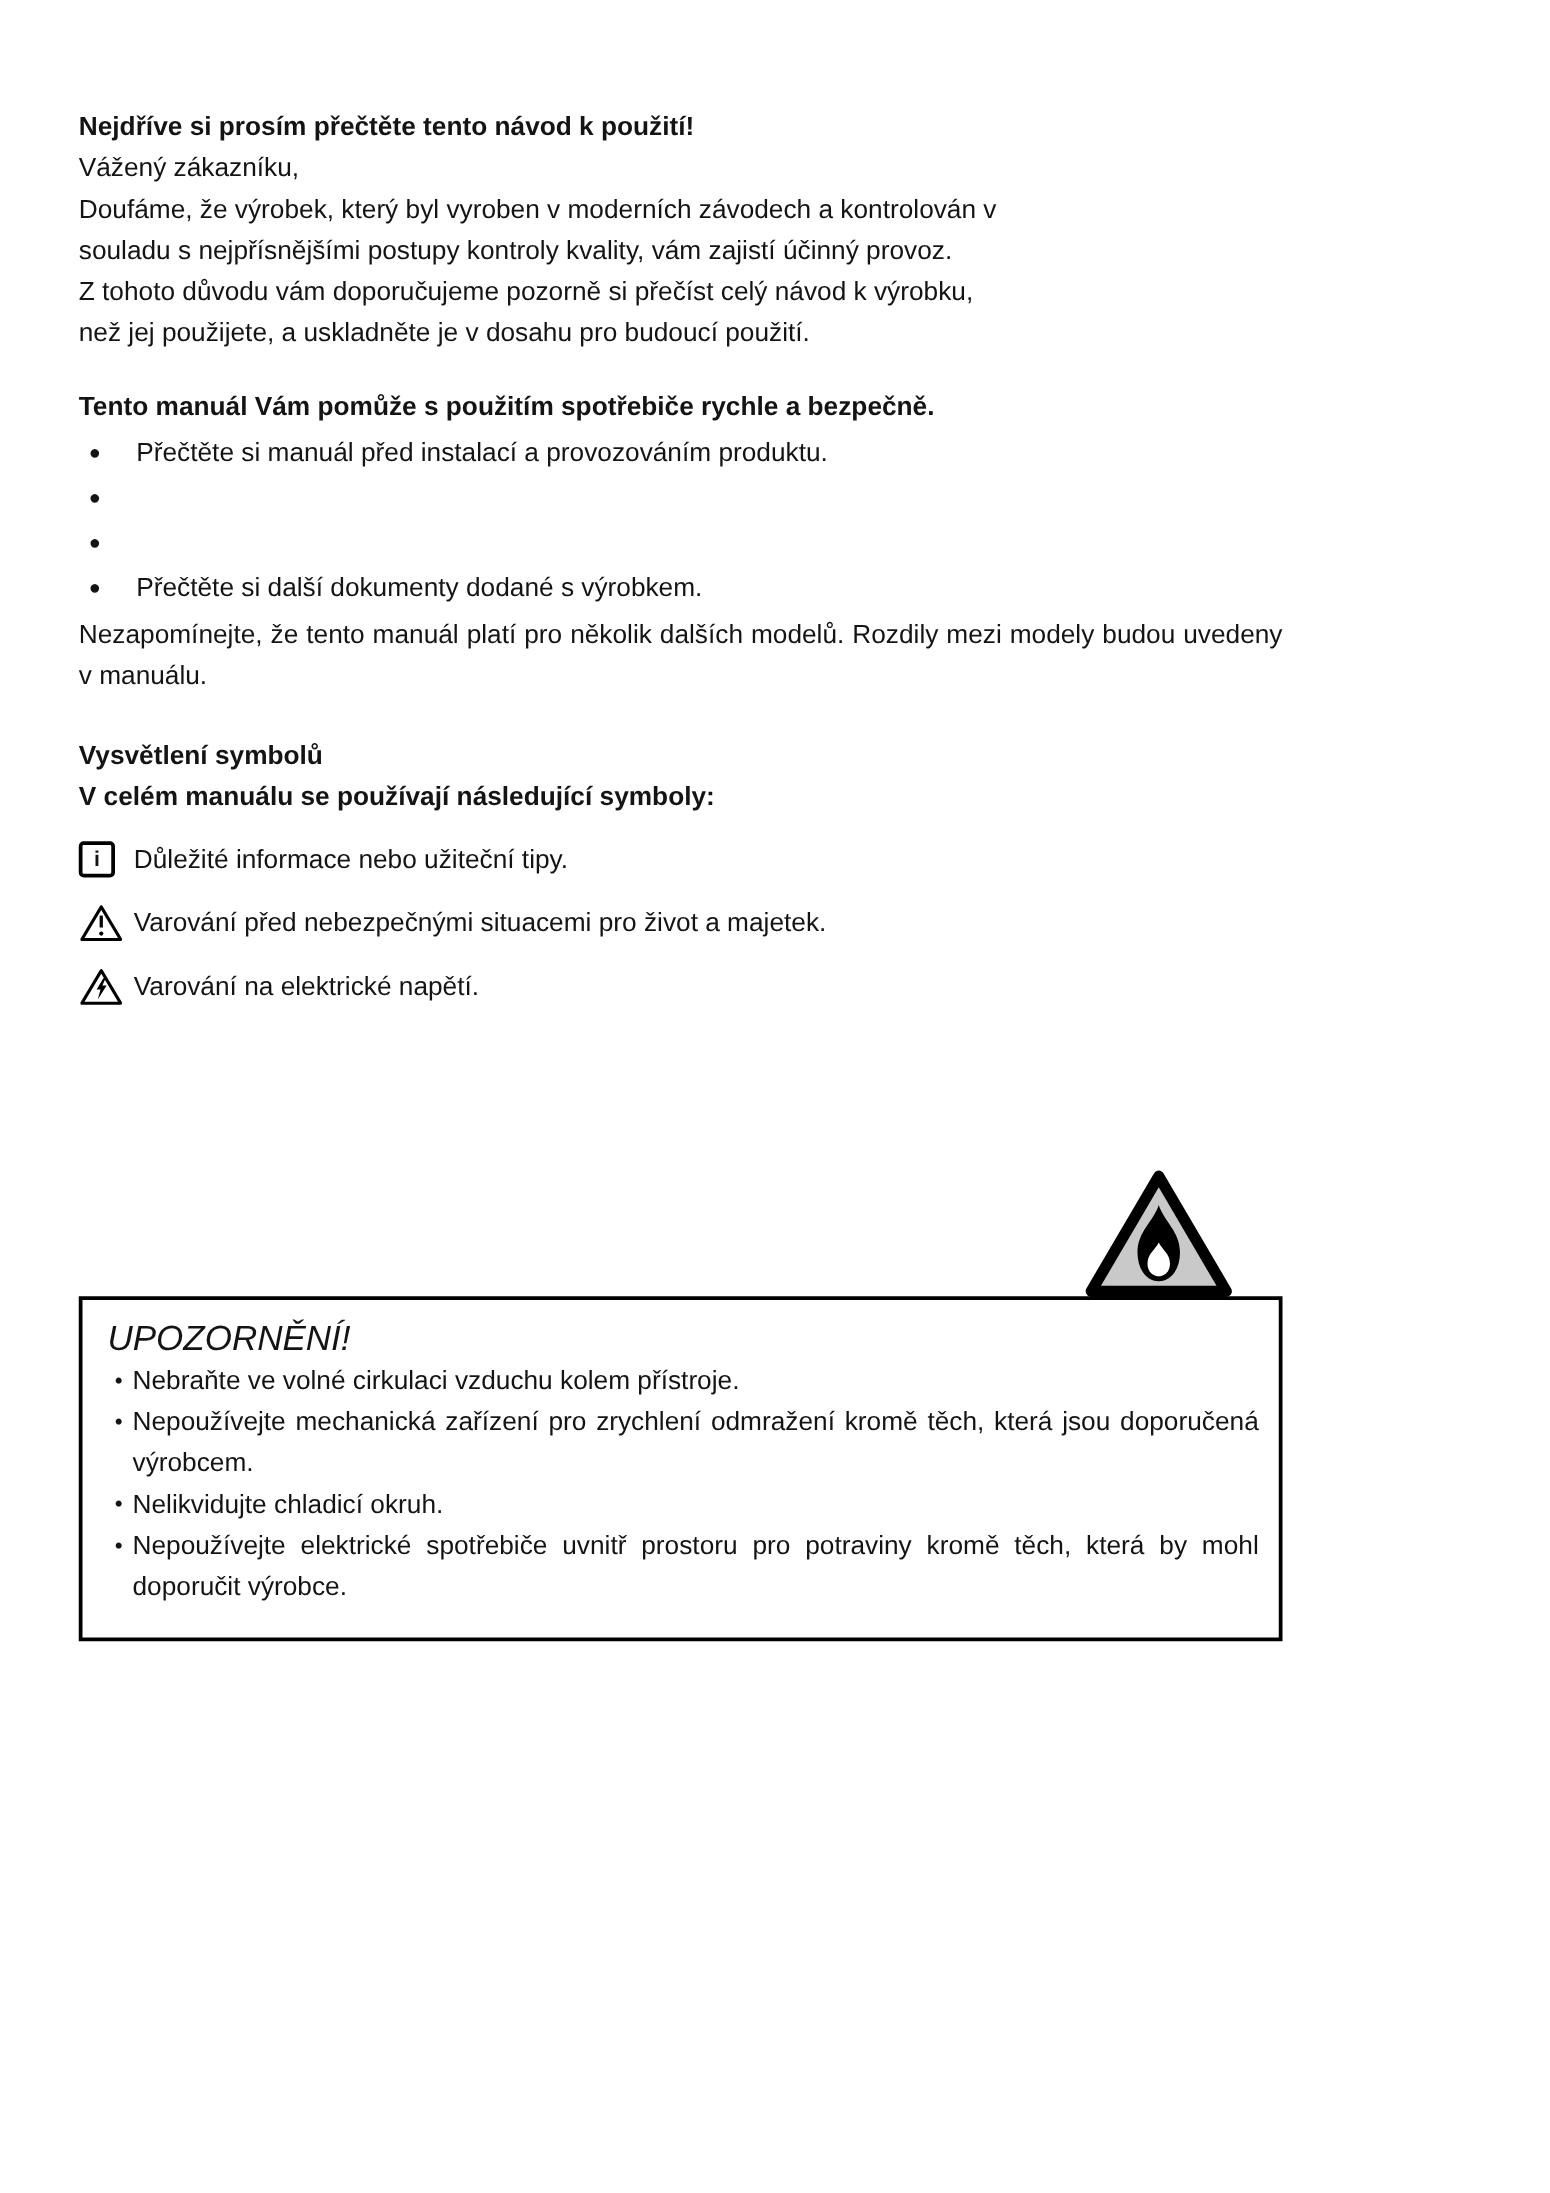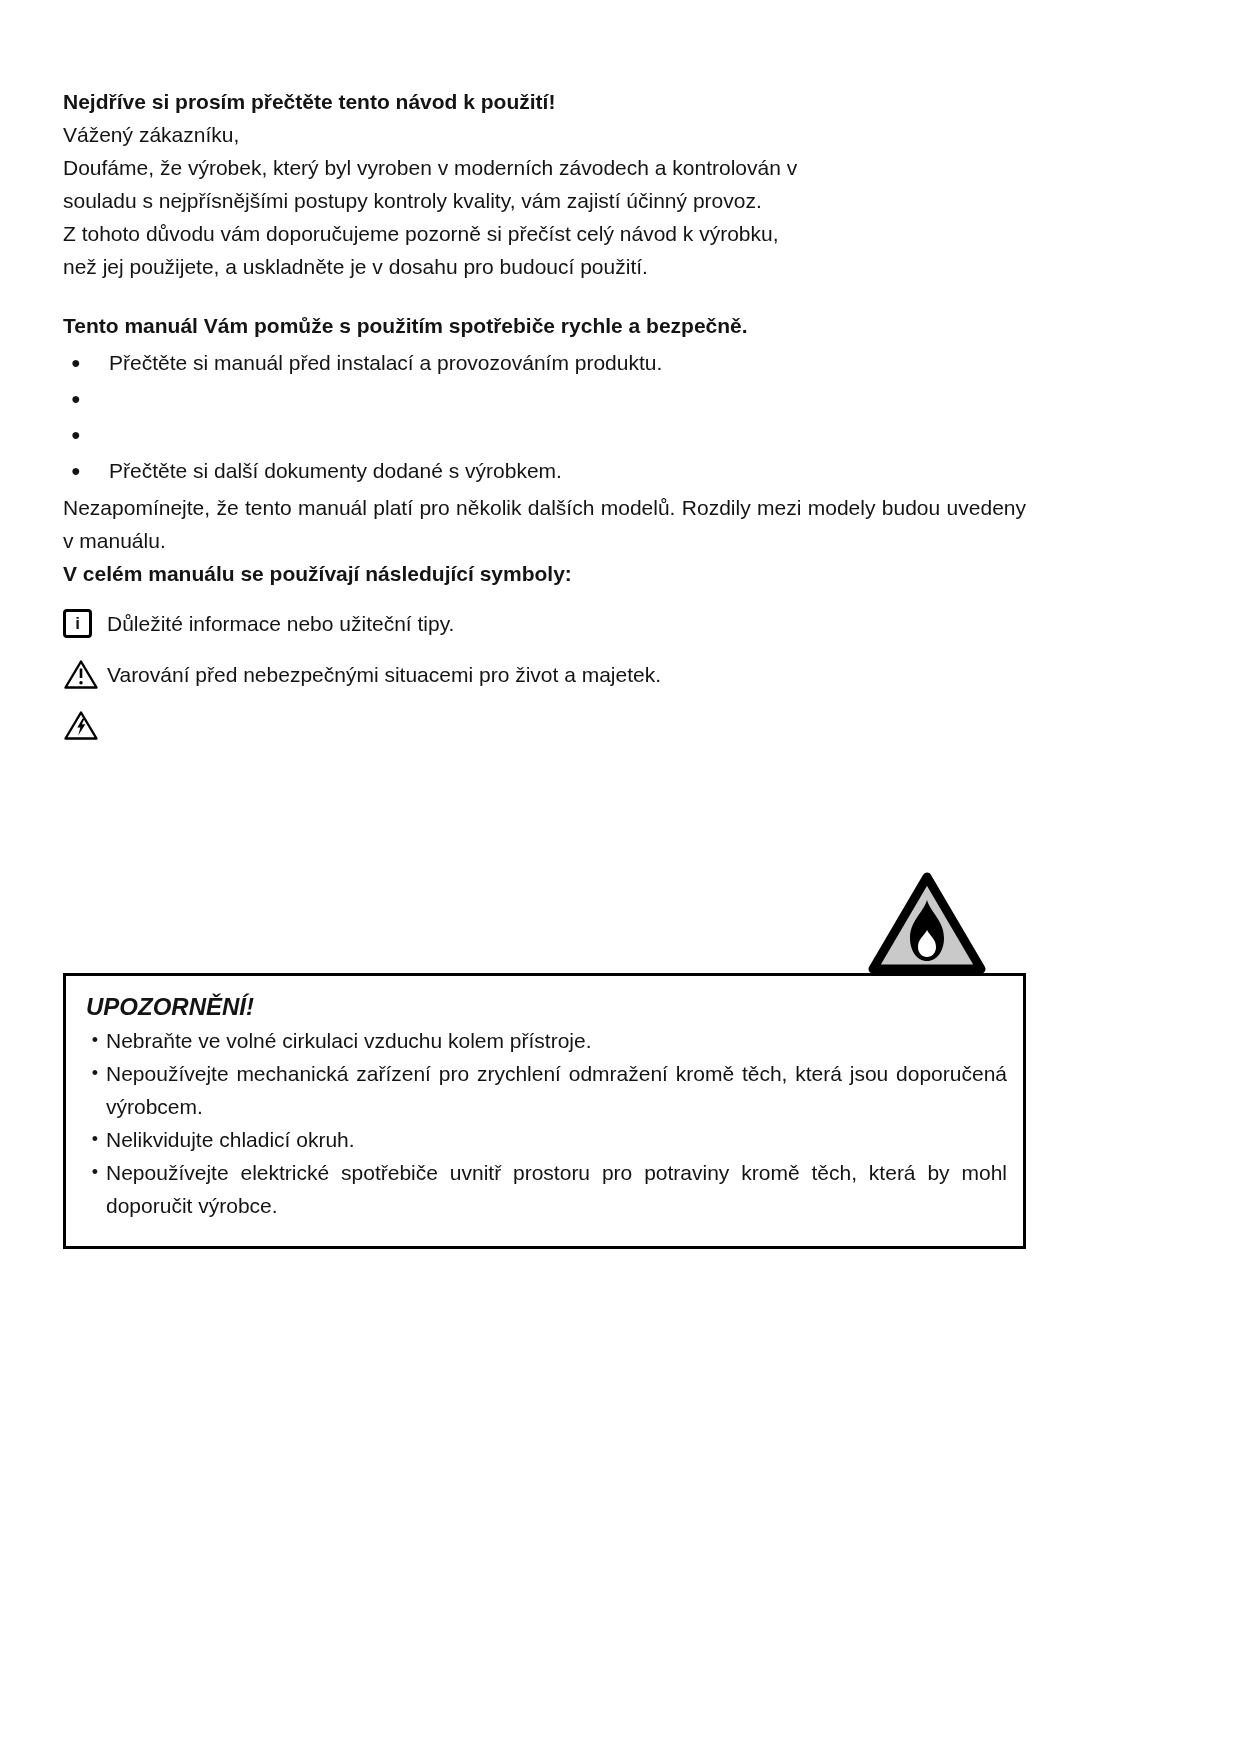--- a/index.html
+++ b/index.html
@@ -28,21 +28,21 @@
     display:inline-flex;align-items:center;justify-content:center;
     width:23px;height:23px;border:3px solid #000;border-radius:4px;
     font-weight:bold;font-size:17px;line-height:1;
   }
   .box-wrap{position:relative;margin-top:230px;}
   .flame-icon{position:absolute;top:-103px;right:38px;line-height:0;}
   .warning-box{
     border:3px solid #000;
     padding:14px 16px 24px 16px;
   }
-  .warning-title{font-weight:bold;font-style:italic;font-size:24px;line-height:34px;margin-left:4px;}
+  .warning-title{font-weight:normal;font-style:italic;font-size:28px;line-height:34px;margin-left:4px;}
   .warning-intro{text-align:justify;margin-top:10px;margin-left:4px;}
   .warning-bullets{margin-top:0;}
   .warning-bullet-row{display:flex;align-items:flex-start;}
   .warning-bullet-marker{flex:0 0 14px;margin-left:6px;font-size:18px;line-height:33px;text-align:center;}
   .warning-bullet-text{flex:1;text-align:justify;margin-left:4px;}
 </style>
 </head>
 <body>
 
 <div class="content">
@@ -80,20 +80,21 @@
       </div>
 
       <div class="bullet-row">
         <span class="bullet-marker">●</span>
         <span class="bullet-text">Přečtěte si další dokumenty dodané s výrobkem.</span>
       </div>
     </div>
 
   <div class="note">Nezapomínejte, že tento manuál platí pro několik dalších modelů. Rozdily mezi modely budou uvedeny v manuálu.</div>
 
+  <div class="bold sec3-title">Vysvětlení symbolů</div>
   <div class="bold">V celém manuálu se používají následující symboly:</div>
 
   <div class="symbol-list">
 
     <div class="symbol-row">
       <span class="symbol-icon">
         <span class="info-box">i</span>
       </span>
       <span>Důležité informace nebo užiteční tipy.</span>
     </div>
@@ -109,20 +110,21 @@
       <span>Varování před nebezpečnými situacemi pro život a majetek.</span>
     </div>
 
     <div class="symbol-row">
       <span class="symbol-icon">
         <svg width="36" height="31" viewBox="0 0 36 31" aria-hidden="true">
           <path d="M18 2.5 L33.5 28.5 H2.5 Z" fill="none" stroke="#000" stroke-width="2.4" stroke-linejoin="round"></path>
           <path d="M19.6 8.5 L14.3 17.6 h3.1 L15.2 25.6 L22.3 14.3 h-3.4 L21.5 8.5 Z" fill="#000"></path>
         </svg>
       </span>
+      <span>Varování na elektrické napětí.</span>
     </div>
 
   </div>
 
   <div class="box-wrap">
 
     <span class="flame-icon">
       <svg width="122" height="107" viewBox="0 0 122 107" aria-hidden="true">
         <path d="M61 7 L115 99 H7 Z" fill="#c9c9c9" stroke="#000" stroke-width="9" stroke-linejoin="round"></path>
         <path d="M61 30 C57 43 44 51 44 68 C44 81 51 91 61 91 C71 91 78 81 78 68 C78 51 65 43 61 30 Z" fill="#000"></path>

